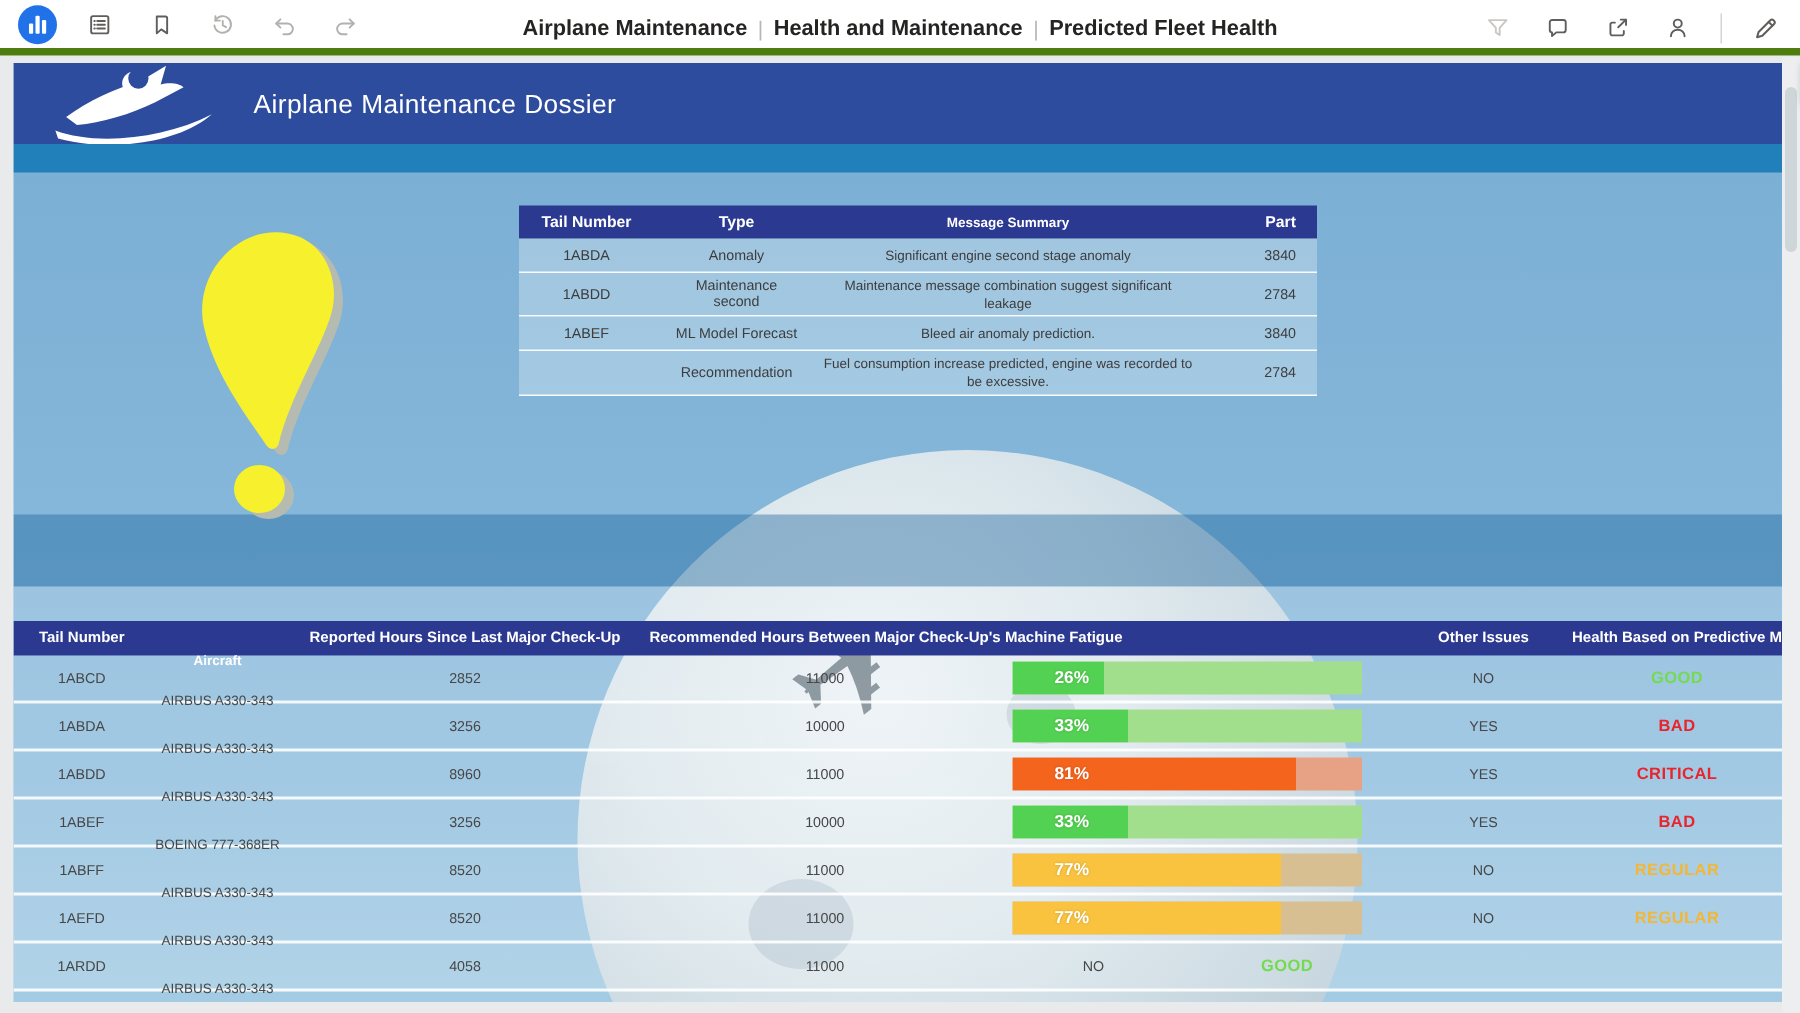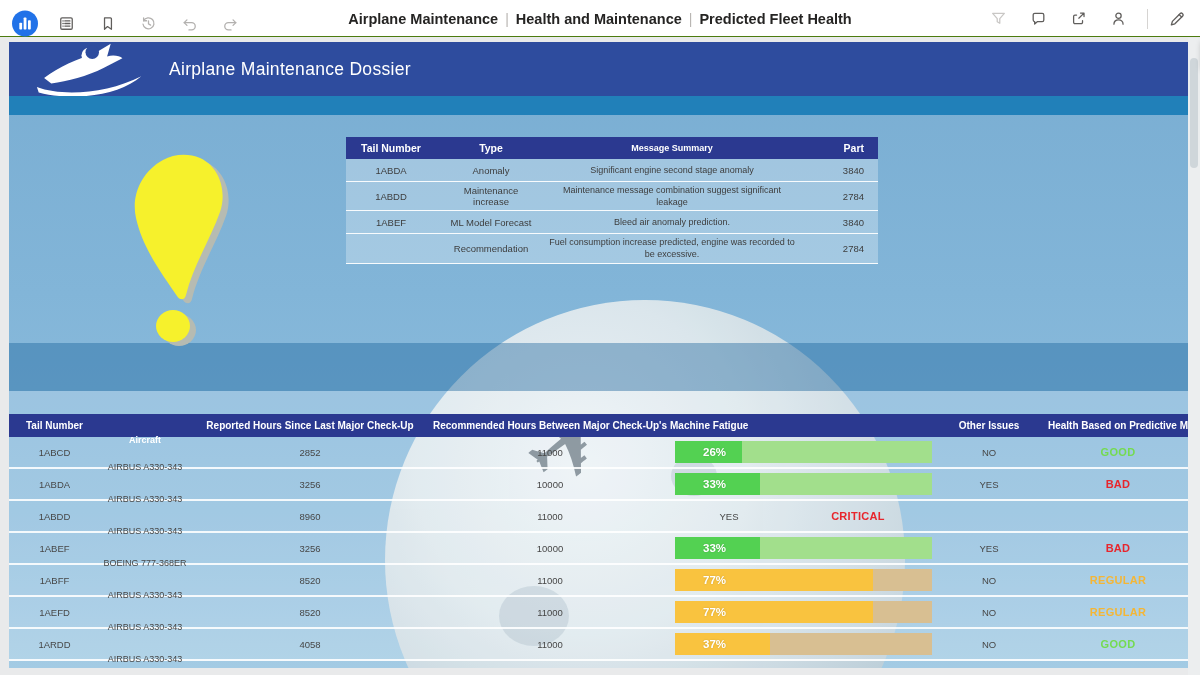--- a/index.html
+++ b/index.html
@@ -1,21 +1,21 @@
 <!DOCTYPE html>
 <html><head>
 <meta charset="utf-8">
 <style>
   * { margin:0; padding:0; box-sizing:border-box; }
   html,body { width:1200px; height:675px; overflow:hidden; background:#e9eaeb;
               font-family:"Liberation Sans", sans-serif; }
 
   
   .toolbar { position:absolute; left:0; top:0; width:1200px; height:37px; background:#ffffff;
-             border-bottom:1px solid #4d7c0f; display:flex; align-items:flex-end; z-index:50; }
+             border-bottom:5px solid #4d7c0f; display:flex; align-items:center; z-index:50; }
   .tb-left { display:flex; align-items:center; gap:15px; padding-left:12px; }
   .tb-right { display:flex; align-items:center; gap:14px; position:absolute; right:10px; top:0; height:37px; }
   .icon-btn { width:26px; height:26px; display:flex; align-items:center; justify-content:center;
               border-radius:2px; cursor:pointer; }
   .app-logo { width:27px; height:27px; }
   .tb-title { position:absolute; left:0; right:0; top:0; height:37px; display:flex;
               align-items:center; justify-content:center; font-size:14.5px; font-weight:600;
               color:#252423; pointer-events:none; }
   .tb-title .sep { color:#b9b6b3; font-weight:400; padding:0 7px; font-size:14px; }
   .tb-divider { width:1px; height:20px; background:#d6d4d2; margin:0 2px; }
@@ -75,21 +75,21 @@
   .fleet-row { display:flex; background:rgba(255,255,255,.17); border-bottom:2px solid rgba(255,255,255,.88);
                height:32px; align-items:center; color:#474747; font-size:9.5px; }
   .fc1 { width:91px;  text-align:center; }
   .fc2 { width:90px;  text-align:center; font-size:9px;margin-top:29px; }
   .fc3 { width:240px; text-align:center; }
   .fc4 { width:240px; text-align:center; }
   .fc5 { width:260px; }
   .fc6 { width:118px; text-align:center; }
   .fc7 { width:140px; text-align:center; }
 
-  .bar { position:relative; margin-left:5px; width:257px; height:22px; overflow:hidden; }
+  .bar { position:relative; margin-left:5px; width:233px; height:22px; overflow:hidden; }
   .bar-fill { position:absolute; left:0; top:0; bottom:0; }
   .bar-label { position:absolute; left:28px; top:0; height:22px; display:flex; align-items:center;
                color:#ffffff; font-weight:700; font-size:11.5px; text-shadow:0 0 2px rgba(0,0,0,.18); }
   .health { font-weight:700; font-size:11px; letter-spacing:.3px; }
 </style>
 </head>
 <body>
 
 <div class="toolbar">
   <div class="tb-left">
@@ -232,21 +232,21 @@
     <div class="mc-type">
             <span>Anomaly</span>
           </div>
     <div class="mc-sum">Significant engine second stage anomaly</div>
     <div class="mc-part">3840</div>
   </div>
 
   <div class="msg-row">
     <div class="mc-tail">1ABDD</div>
     <div class="mc-type">
-            <span>Maintenance increase</span>
+            <span>Maintenance second</span>
           </div>
     <div class="mc-sum">Maintenance message combination suggest significant leakage</div>
     <div class="mc-part">2784</div>
   </div>
 
   <div class="msg-row">
     <div class="mc-tail">1ABEF</div>
     <div class="mc-type">
             <span>ML Model Forecast</span>
           </div>
@@ -304,20 +304,26 @@
     </div>
     <div class="fc6">YES</div>
     <div class="fc7"><span class="health" style="color: rgb(232, 37, 44);">BAD</span></div>
   </div>
 
   <div class="fleet-row">
     <div class="fc1">1ABDD</div>
     <div class="fc2">AIRBUS A330-343</div>
     <div class="fc3">8960</div>
     <div class="fc4">11000</div>
+    <div class="fc5">
+      <div class="bar" style="background: rgb(231, 161, 132);">
+        <div class="bar-fill" style="width: 81%; background: rgb(244, 100, 29);"></div>
+        <div class="bar-label">81%</div>
+      </div>
+    </div>
     <div class="fc6">YES</div>
     <div class="fc7"><span class="health" style="color: rgb(232, 37, 44); margin-top: 11px;">CRITICAL</span></div>
   </div>
 
   <div class="fleet-row">
     <div class="fc1">1ABEF</div>
     <div class="fc2">BOEING 777-368ER</div>
     <div class="fc3">3256</div>
     <div class="fc4">10000</div>
     <div class="fc5">
@@ -358,24 +364,18 @@
     </div>
     <div class="fc6">NO</div>
     <div class="fc7"><span class="health" style="color: rgb(244, 182, 54);">REGULAR</span></div>
   </div>
 
   <div class="fleet-row">
     <div class="fc1">1ARDD</div>
     <div class="fc2">AIRBUS A330-343</div>
     <div class="fc3">4058</div>
     <div class="fc4">11000</div>
-    <div class="fc5">
-      <div class="bar" style="background: rgb(216, 191, 146);">
-        <div class="bar-fill" style="width: 37%; background: rgb(249, 195, 63);"></div>
-        <div class="bar-label">37%</div>
-      </div>
-    </div>
     <div class="fc6">NO</div>
     <div class="fc7"><span class="health" style="color: rgb(116, 219, 80);">GOOD</span></div>
   </div>
 </div>
   </div>
 </div>
 
 </body></html>

